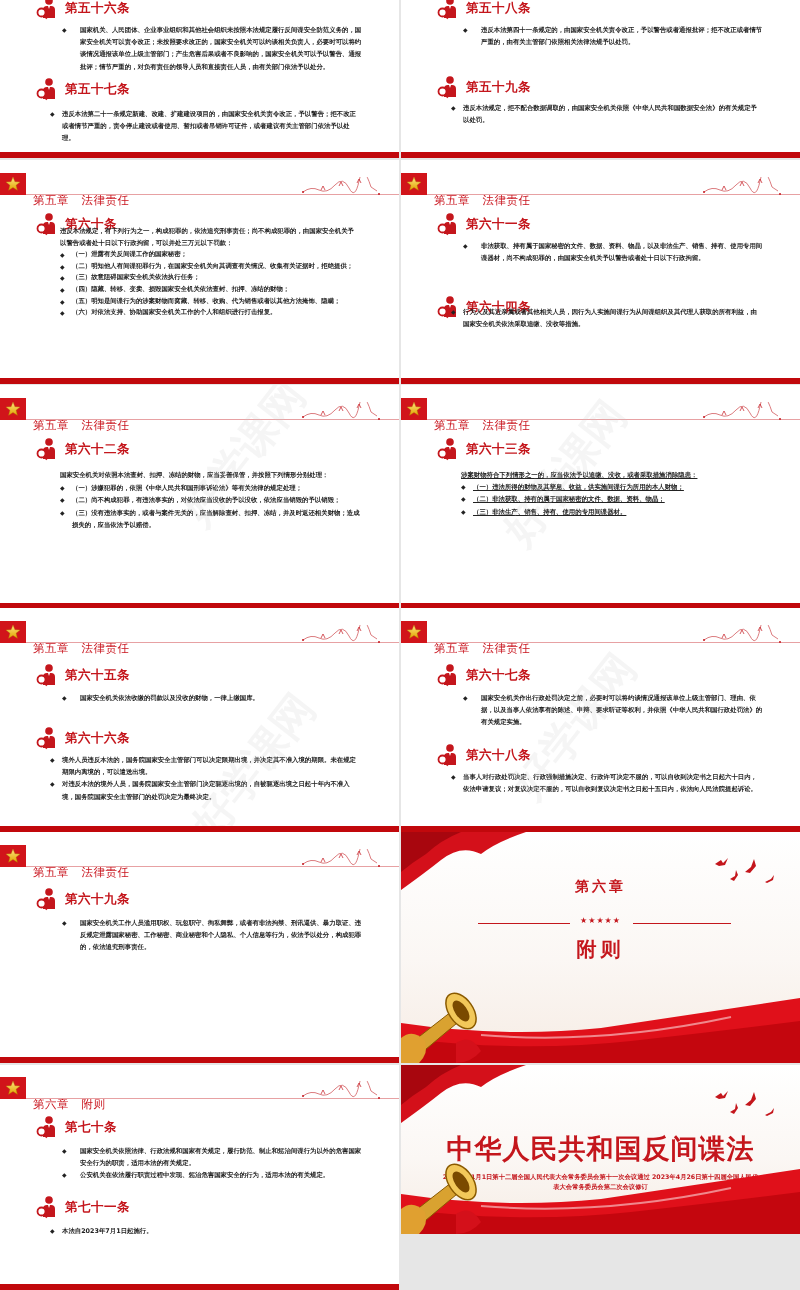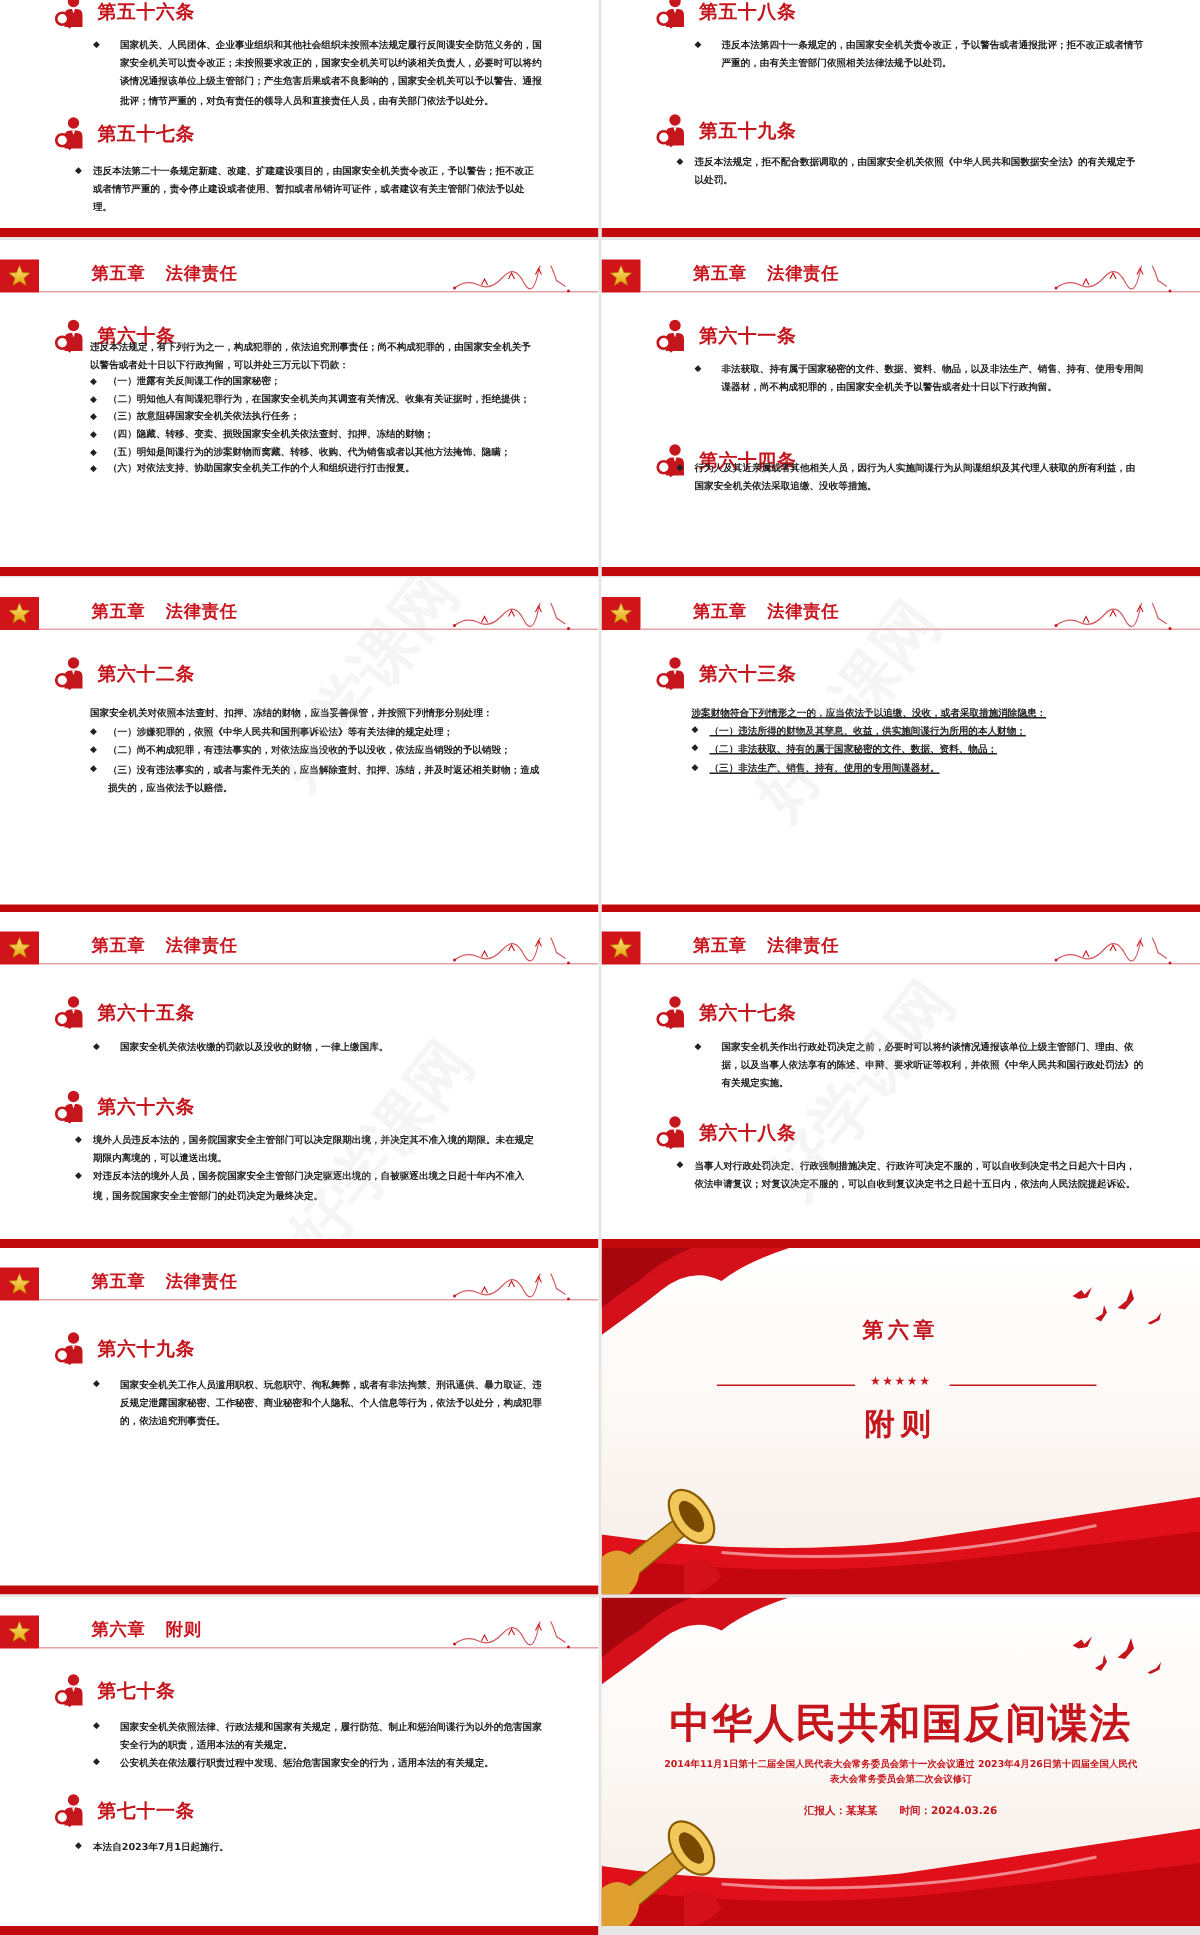--- a/index.html
+++ b/index.html
@@ -6,21 +6,21 @@
   html, body { width: 800px; height: 1290px; background: #e6e6e6; overflow: hidden; }
   body { font-family: "DejaVu Sans", "Liberation Sans", sans-serif; position: relative; }
   .grid { position: absolute; left: 0; top: 0; width: 800px; height: 1290px; }
   .slide { position: absolute; width: 399px; height: 224px; background: #fff; overflow: hidden; }
   .col0 { left: 0; }
   .col1 { left: 401px; }
   .footer-bar { position: absolute; left: 0; right: 0; bottom: 0; height: 6px; background: #c1080c; }
   .header { position: absolute; left: 0; top: 13px; width: 399px; height: 22px; }
   .star-box { position: absolute; left: 0; top: 0; width: 26px; height: 22px; background: #d1141a; display: flex; align-items: center; justify-content: center; }
   .star-box svg { width: 16px; height: 16px; }
-  .chapter-title { position: absolute; left: 33px; top: 2px; font-size: 11.5px; font-weight: bold; color: #c9151e; letter-spacing: 0.5px; white-space: pre; margin-left: 28px; }
+  .chapter-title { position: absolute; left: 33px; top: 20px; font-size: 11.5px; font-weight: normal; color: #c9151e; letter-spacing: 0.5px; white-space: pre; }
   .header-line { position: absolute; left: 26px; right: 0; top: 21px; height: 1px; background: #e7a1a3; }
   .deco { position: absolute; right: 18px; top: 4px; width: 80px; height: 18px; }
   .article { position: absolute; left: 36px; }
   .art-head { display: flex; align-items: center; height: 24px; }
   .person-icon { width: 24px; height: 24px; margin-right: 5px; }
   .art-title { font-size: 12.5px; font-weight: bold; color: #c4161c; letter-spacing: 0.5px; }
   .body { position: absolute; left: 52px; width: 318px; font-size: 6.4px; line-height: 12.2px; color: #222; font-weight: bold; }
   .body p { position: relative; }
   .body p.b { padding-left: 18px; }
   .body p.b::before { content: "◆"; position: absolute; left: 0; top: 0; font-size: 6px; color: #222; }
@@ -536,21 +536,21 @@
             </svg></span>
           <span class="art-title">第七十一条</span>
         </div>
     </div>
     <div class="body" style="top:160px;left:50px;width:310px;">
       <p class="b tight">本法自2023年7月1日起施行。</p>
     </div>
     <div class="footer-bar"></div>
   </div>
 
-  <div class="slide col1 cover" style="top:1065px;height:219px;">
+  <div class="slide col1 cover" style="top:1065px;height:169px;">
     <span class="flag"><svg viewBox="0 0 130 60">
           <path d="M0 0 L125 0 Q95 10 80 22 Q60 12 40 28 Q25 40 0 58 Z" fill="#d4101a"></path>
           <path d="M0 0 L60 0 Q40 8 25 22 Q12 30 0 40 Z" fill="#a8060e"></path>
         </svg></span>
     <span class="birds"><svg viewBox="0 0 70 40">
           <g fill="#c4161c">
             <path d="M5 10 l6 -4 l2 3 l5 -5 l-3 7 l-6 1z"></path>
             <path d="M20 25 l5 -3 l1 -6 l2 5 l-4 6z"></path>
             <path d="M35 18 l6 -5 l3 -8 l2 7 l-6 7z"></path>
             <path d="M55 28 l6 -3 l3 -4 l-1 5 l-6 3z"></path>

